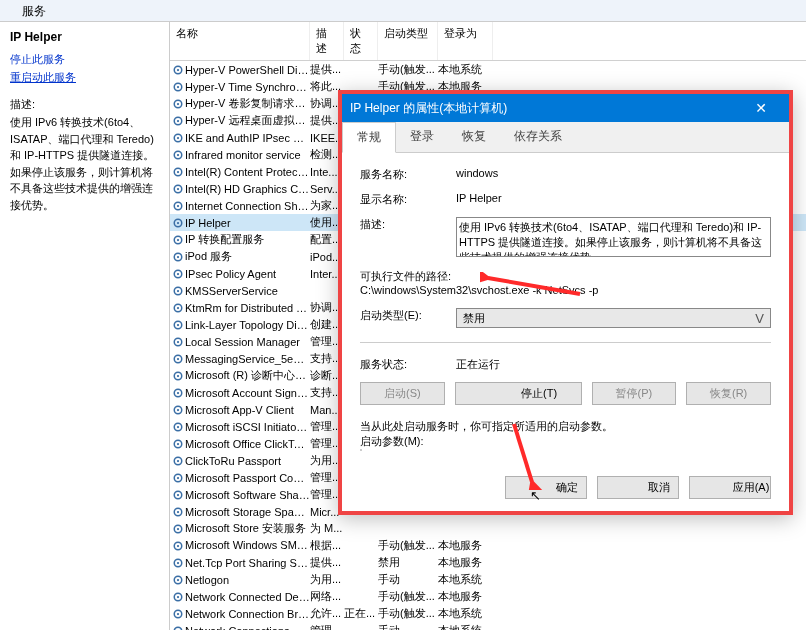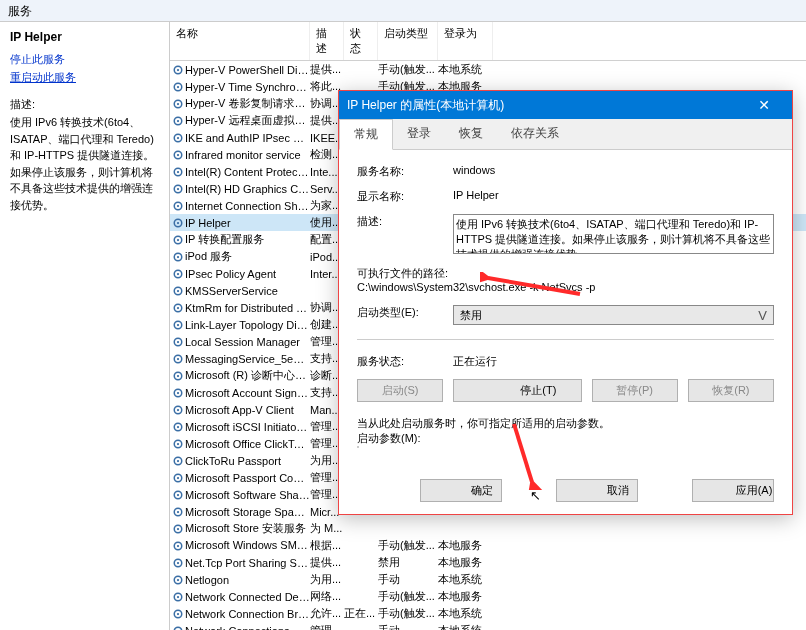--- a/index.html
+++ b/index.html
@@ -1,18 +1,18 @@
 <!DOCTYPE html>
 <html><head>
 <meta charset="utf-8">
 <style>
 * { margin:0; padding:0; box-sizing:border-box; font-family:"Microsoft YaHei","Segoe UI",sans-serif; }
 body { width:806px; height:630px; background:#fff; font-size:11px; color:#000; overflow:hidden; position:relative; }
 
-.toolbar { height:22px; background:#eef3fa; border-bottom:1px solid #ccc; padding:3px 8px; font-size:12px; }
+.toolbar { height:22px; background:#eef3fa; border-bottom:1px solid #ccc; padding:3px 22px; font-size:12px; }
 
 .main { display:flex; height:608px; }
 .left-pane { width:170px; border-right:1px solid #ccc; padding:8px 10px; }
 .left-pane h3 { font-size:12px; font-weight:bold; margin-bottom:8px; }
 .left-pane .links a { display:block; color:#0033cc; text-decoration:none; font-size:11px; margin-bottom:3px; }
 .left-pane .desc-hdr { margin-top:12px; font-size:11px; }
 .left-pane .desc-txt { font-size:11px; line-height:1.5; margin-top:2px; }
 
 .right-pane { flex:1; overflow:hidden; }
 .col-headers { display:flex; background:#fff; border-bottom:1px solid #d0d0d0; }
@@ -22,21 +22,21 @@
 .svc-list { height:586px; overflow-y:hidden; }
 .svc-row { display:flex; padding:1px 0; align-items:center; height:17px; cursor:default; }
 .svc-row.selected { background:#cde6f7; }
 .svc-row .ic { width:15px; display:flex; justify-content:center; }
 .svc-row .nm { width:125px; white-space:nowrap; overflow:hidden; text-overflow:ellipsis; font-size:11px; }
 .svc-row .dc { width:34px; white-space:nowrap; overflow:hidden; font-size:11px; }
 .svc-row .st { width:34px; font-size:11px; }
 .svc-row .sp { width:60px; white-space:nowrap; overflow:hidden; font-size:11px; }
 .svc-row .lg { width:55px; font-size:11px; white-space:nowrap; overflow:hidden; }
 
-.dialog { position:absolute; left:338px; top:90px; width:455px; height:425px; background:#fff; border:1px solid #ef4444; box-shadow:0 4px 20px rgba(0,0,0,.25); }
+.dialog { position:absolute; left:338px; top:90px; width:455px; height:425px; background:#fff; border:4px solid #ef4444; box-shadow:0 4px 20px rgba(0,0,0,.25); }
 .dlg-title { background:#0078d7; color:#fff; height:28px; display:flex; align-items:center; padding:0 8px; font-size:12px; }
 .dlg-title .tt { flex:1; }
 .dlg-close { width:40px; text-align:center; cursor:pointer; font-size:14px; }
 .tabs { display:flex; border-bottom:1px solid #ccc; background:#f0f0f0; }
 .tab { padding:6px 14px; font-size:12px; color:#444; cursor:pointer; }
 .tab.active { background:#fff; border:1px solid #ccc; border-bottom:1px solid #fff; margin-bottom:-1px; }
 .dlg-body { padding:14px 18px; font-size:11px; }
 .dlg-body .row { display:flex; margin-bottom:10px; align-items:flex-start; }
 .dlg-body .lbl { width:96px; }
 .dlg-body .val { flex:1; }
@@ -46,21 +46,21 @@
 .select-wrap .val { flex:1; }
 .select-wrap .arrow { font-size:13px; color:#555; }
 .hr { border:none; border-top:1px solid #ccc; margin:14px 0; }
 .btn-row { display:flex; gap:10px; margin-top:4px; }
 .btn { flex:1; height:23px; background:#e6e6e6; border:1px solid #b0b0b0; font-size:11px; color:#888; cursor:default; display:flex; align-items:center; justify-content:center; }
 .btn.enabled { color:#000; cursor:pointer;padding-left:42px; }
 .note { margin-top:14px; font-size:11px; }
 .param-row { display:flex; align-items:flex-start;flex-direction:column; }
 .param-input { flex:1; height:20px; border:1px solid #ccc; background:#f3f3f3; }
 .dlg-footer { position:absolute; bottom:12px; right:18px; display:flex; gap:10px; }
-.dlg-footer .btn { width:82px; flex:none; color:#000; cursor:pointer;margin-left:44px; }
+.dlg-footer .btn { width:82px; flex:none; color:#000; cursor:pointer; }
 
 
 .arrow-red { position:absolute; pointer-events:none; }
 .arrow1 { left:480px; top:272px; width:110px; height:28px; }
 .arrow2 { left:510px; top:420px; width:38px; height:70px; }
 svg.gear { width:12px; height:12px; }
 .cursor-ic { position:absolute; left:530px; top:488px; font-size:13px; pointer-events:none; }
 </style>
 </head>
 <body>

